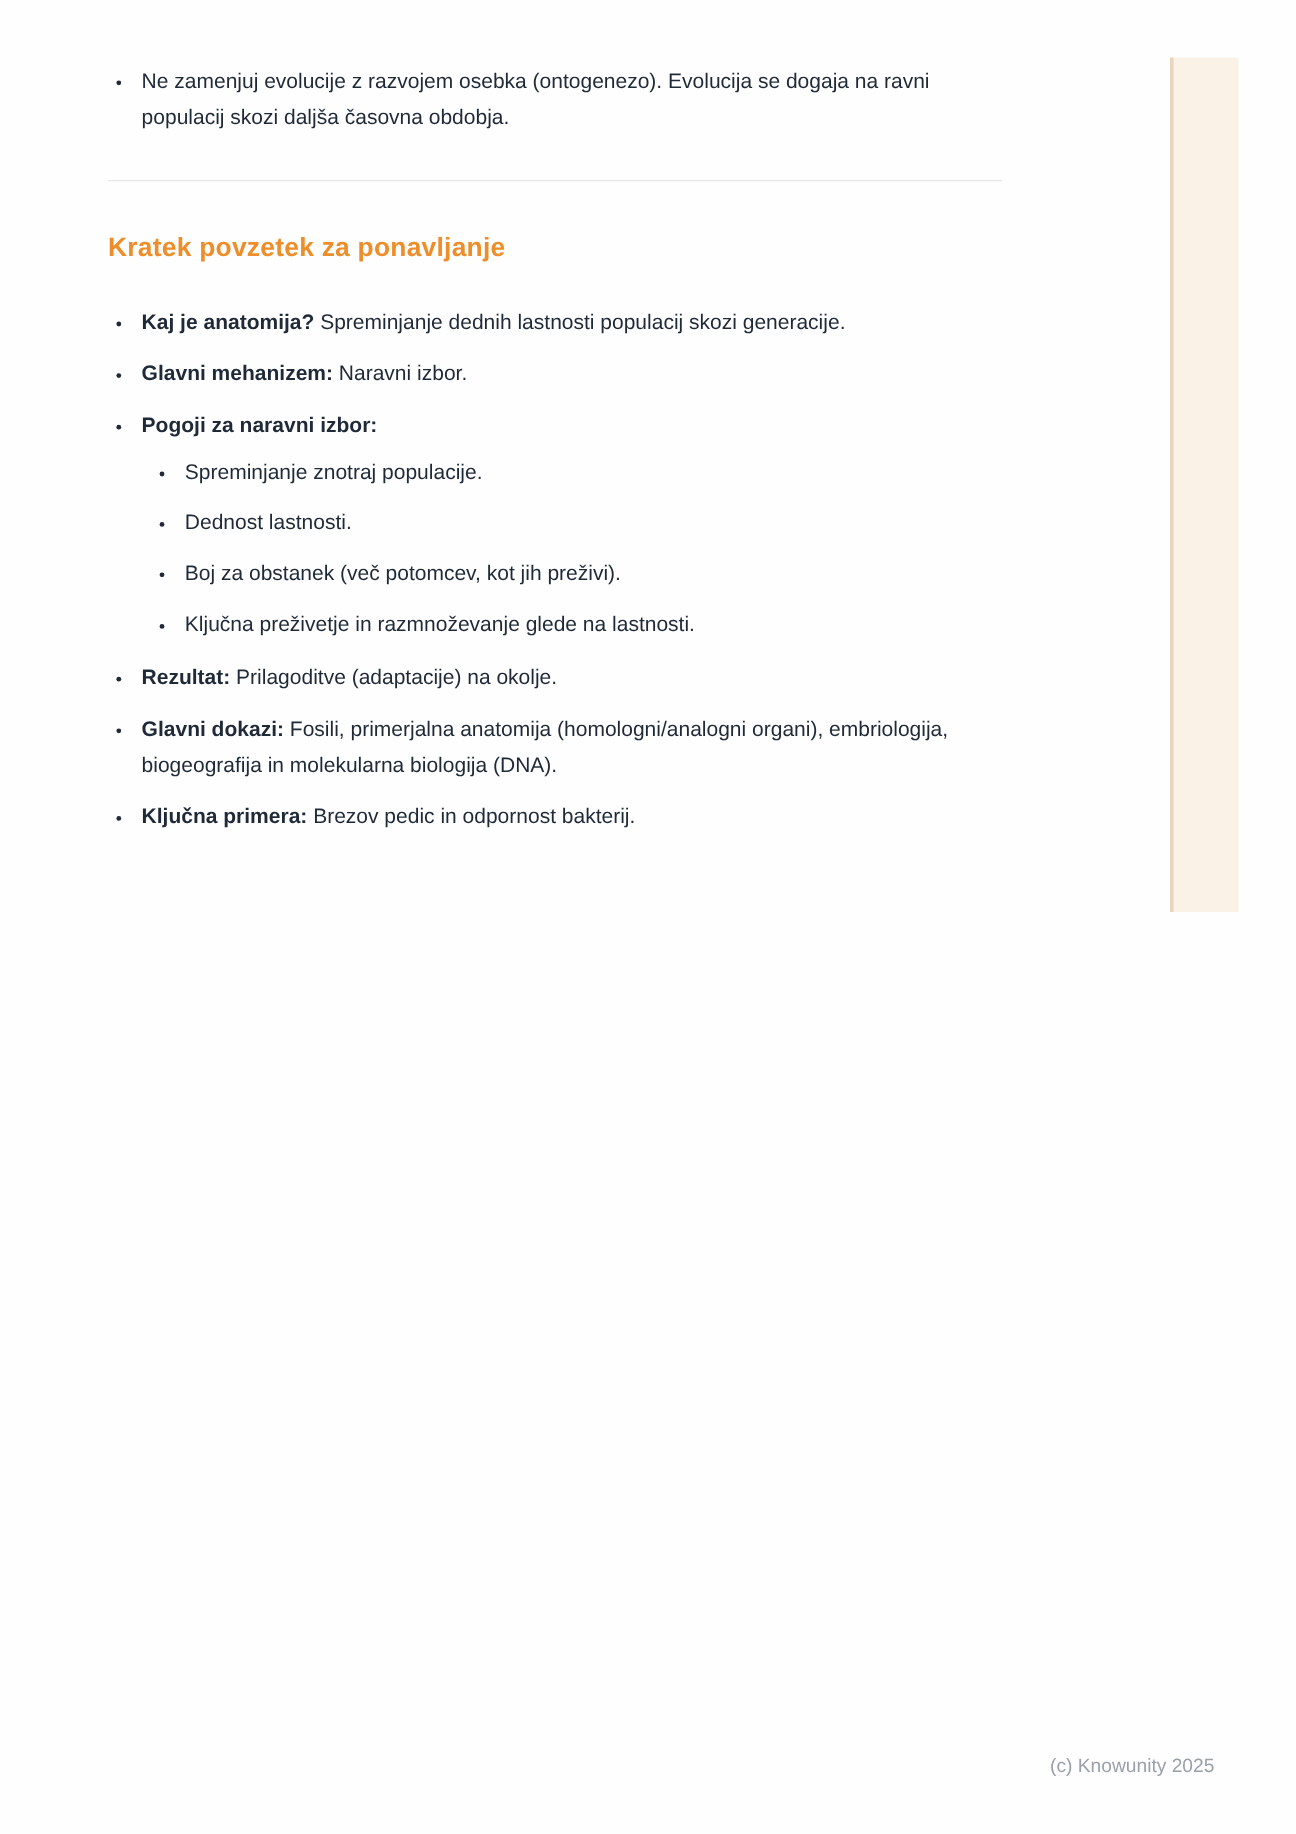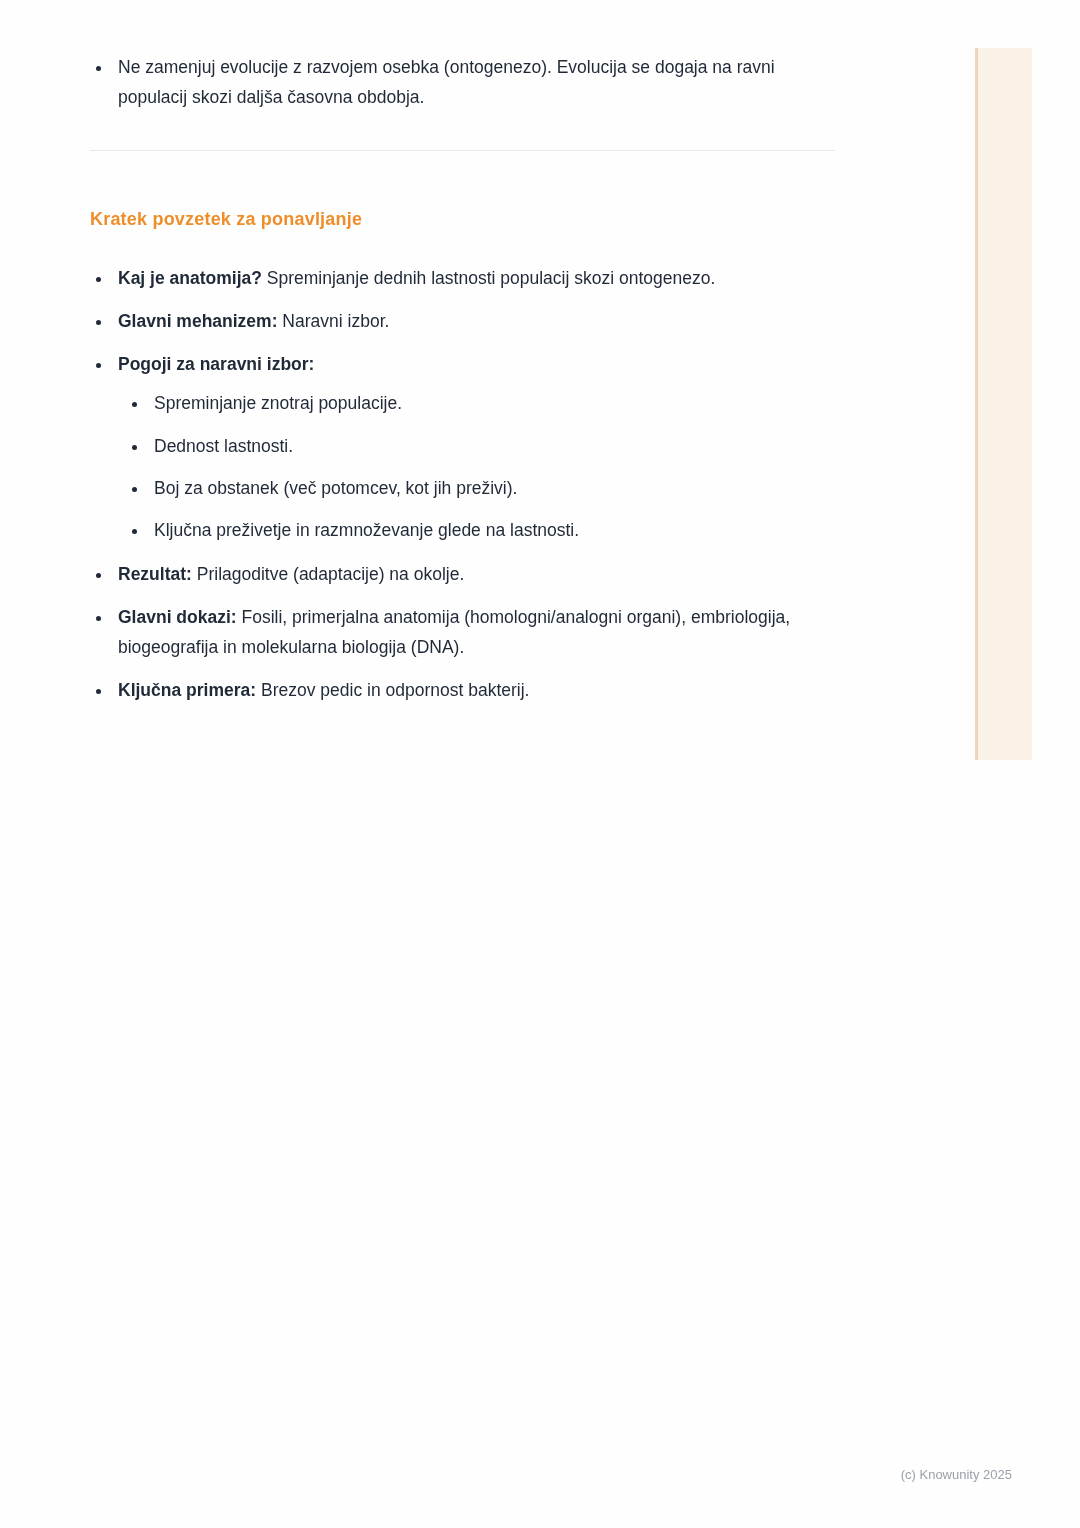--- a/index.html
+++ b/index.html
@@ -38,22 +38,22 @@
   .top-list {
     padding-left: 22px;
   }
   .top-list > li { padding-left: 6px; }
   .divider {
     border: none;
     border-top: 1px solid var(--divider);
     margin-top: 38px;
   }
   .heading {
-    margin-top: 53px;
-    font-size: 18px;
+    margin-top: 36px;
+    font-size: 22px;
     font-weight: 700;
     color: var(--heading);
     letter-spacing: 0.2px;
   }
   .summary-list {
     margin-top: 28px;
     padding-left: 22px;
   }
   .summary-list > li {
     padding-left: 6px;
@@ -75,21 +75,21 @@
     top: 48px;
     width: 57px;
     height: 712px;
     background: var(--strip_fill);
     border-left: 3px solid var(--strip_border);
   }
   .footer {
     position: absolute;
     right: 68px;
     bottom: 46px;
-    font-size: 13px;
+    font-size: 16px;
     color: var(--footer);
   }
 </style>
 </head>
 <body>
 
 <div class="page">
 
   <div class="content">
 
@@ -99,21 +99,21 @@
       </li>
     </ul>
 
     <hr class="divider">
 
     <h2 class="heading">Kratek povzetek za ponavljanje</h2>
 
     <ul class="summary-list">
 
       <li>
-        <span class="b">Kaj je anatomija?</span><span> Spreminjanje dednih lastnosti populacij skozi ontogenezo.</span>
+        <span class="b">Kaj je anatomija?</span><span> Spreminjanje dednih lastnosti populacij skozi generacije.</span>
       </li>
 
       <li>
         <span class="b">Glavni mehanizem:</span><span> Naravni izbor.</span>
       </li>
 
       <li>
         <span class="b">Pogoji za naravni izbor:</span><span></span>
         <ul class="nested">
           <li>

